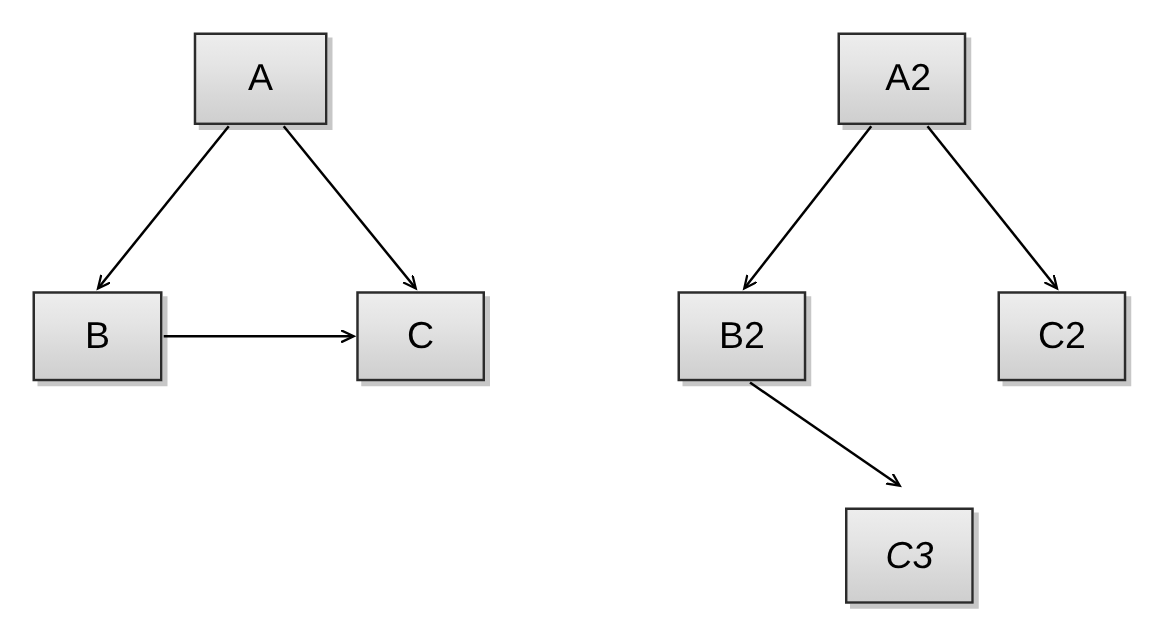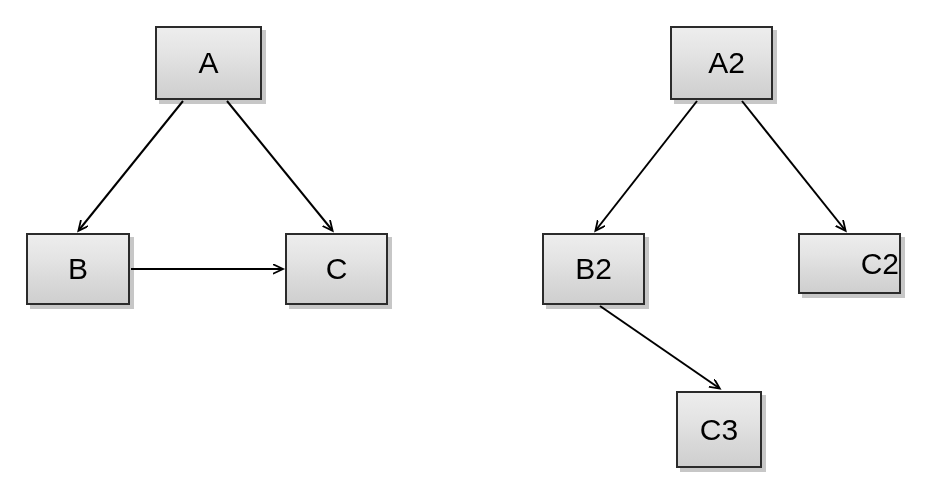--- a/index.html
+++ b/index.html
@@ -78,21 +78,21 @@
       </div>
       <div class="node" style="left: 285px; top: 233px; width: 103px; height: 72px;">
         <span class="node-label">C</span>
       </div>
       <div class="node" style="left: 670px; top: 26px; width: 103px; height: 74px; padding-left: 10px;">
         <span class="node-label">A2</span>
       </div>
       <div class="node" style="left: 542px; top: 233px; width: 103px; height: 72px; align-items: center;">
         <span class="node-label">B2</span>
       </div>
-      <div class="node" style="left: 798px; top: 233px; width: 103px; height: 61px; justify-content: flex-end;">
+      <div class="node" style="left: 798px; top: 233px; width: 103px; height: 72px;">
         <span class="node-label">C2</span>
       </div>
-      <div class="node" style="left: 676px; top: 391px; width: 86px; height: 77px;">
+      <div class="node" style="left: 676px; top: 406px; width: 103px; height: 77px; font-style: italic;">
         <span class="node-label">C3</span>
       </div>
     </div>
 
 </div>
 
 </body></html>

